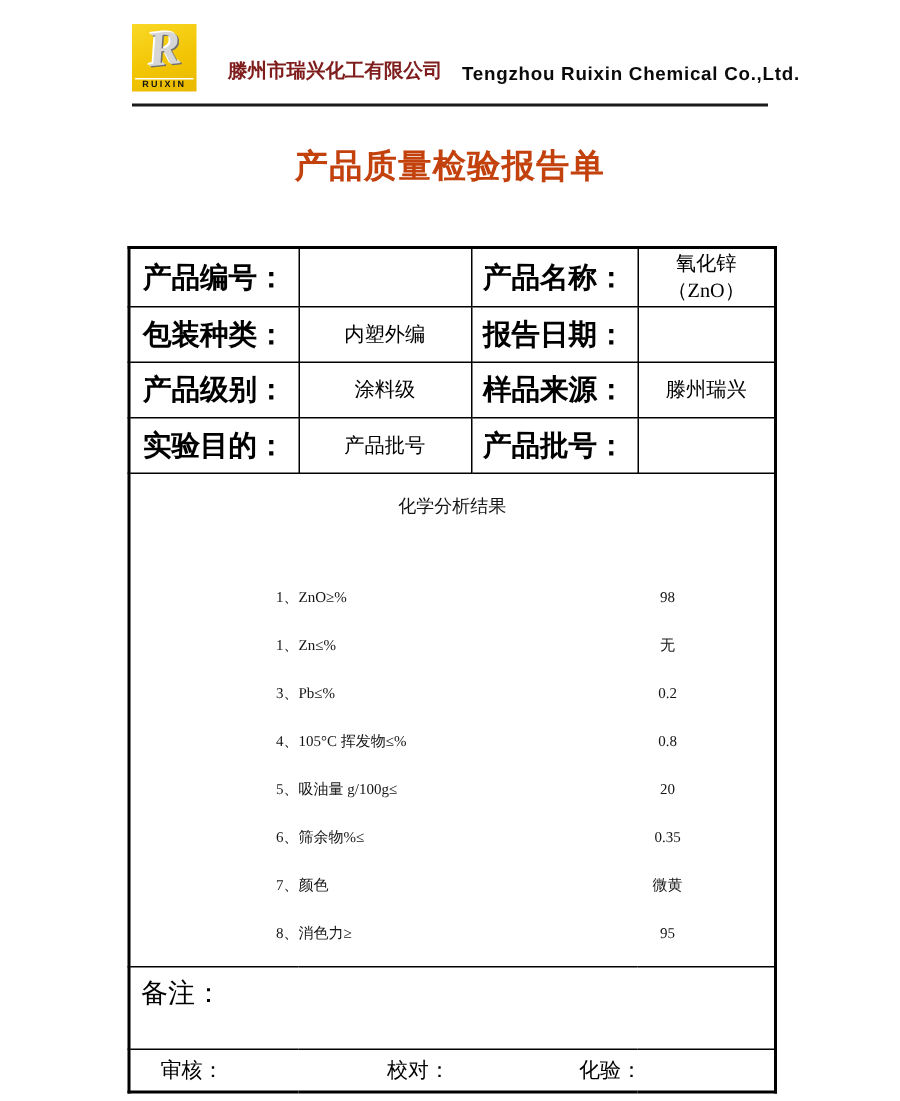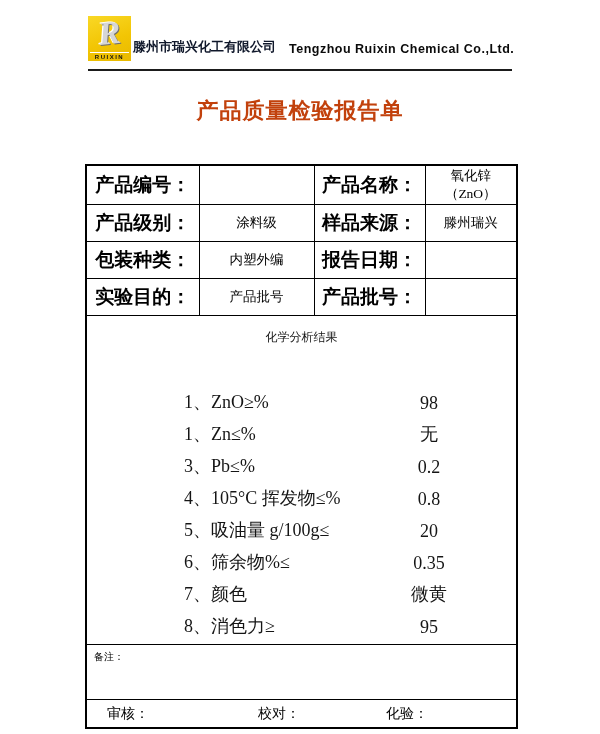--- a/index.html
+++ b/index.html
@@ -51,25 +51,25 @@
     right: 2px;
     bottom: 1px;
     border-top: 1px solid #ffffff;
     padding-top: 1px;
     font-size: 6px;
     font-weight: bold;
     letter-spacing: 1.5px;
     color: #111;
   }
   .company-cn {
-    margin-left: 2px;
+    margin-left: 21px;
     margin-bottom: 5px;
     font-size: 13px;
     font-weight: bold;
-    color: #0f172a;
+    color: #7f1d1d;
     white-space: nowrap;
   }
   .company-en {
     margin-left: 13px;
     margin-bottom: 5px;
     font-size: 12.5px;
     font-weight: bold;
     letter-spacing: 0.5px;
     color: #0a0a0a;
     white-space: nowrap;
@@ -135,43 +135,43 @@
     text-align: center;
     font-size: 12px;
     font-family: "Liberation Serif", "DejaVu Serif", serif;
     color: #151515;
   }
   .items {
     margin-top: 36px;
   }
   .item-row {
     display: flex;
-    align-items: flex-end;
+    align-items: center;
     height: 32px;
     padding-left: 97px;
-    padding-right: 32px;
-    font-size: 18px;
+    padding-right: 16px;
+    font-size: 10px;
     font-family: "Liberation Serif", "DejaVu Serif", serif;
     color: #151515;
   }
   .item-label {
     flex: 1;
     text-align: left;
     white-space: nowrap;
   }
   .item-value {
     width: 110px;
     text-align: center;
     white-space: nowrap;
   }
   td.remark-cell {
     height: 44px;
     vertical-align: top;
     padding: 5px 7px;
-    font-size: 10px;
+    font-size: 18px;
     font-family: "Liberation Serif", "DejaVu Serif", serif;
     text-align: left;
   }
   td.sign-cell {
     height: 27px;
     vertical-align: middle;
     padding: 0 7px;
     font-size: 14px;
     font-family: "Liberation Serif", "DejaVu Serif", serif;
   }
@@ -209,30 +209,30 @@
       <col style="width:92px">
     </colgroup>
     <tbody>
       <tr>
         <td class="lbl">产品编号：</td>
         <td class="val"></td>
         <td class="lbl">产品名称：</td>
         <td class="val">氧化锌（ZnO）</td>
       </tr>
       <tr>
+        <td class="lbl">包装种类：</td>
+        <td class="val">内塑外编</td>
+        <td class="lbl">报告日期：</td>
+        <td class="val"></td>
+      </tr>
+      <tr>
         <td class="lbl">产品级别：</td>
         <td class="val">涂料级</td>
         <td class="lbl">样品来源：</td>
         <td class="val">滕州瑞兴</td>
-      </tr>
-      <tr>
-        <td class="lbl">包装种类：</td>
-        <td class="val">内塑外编</td>
-        <td class="lbl">报告日期：</td>
-        <td class="val"></td>
       </tr>
       <tr>
         <td class="lbl">实验目的：</td>
         <td class="val">产品批号</td>
         <td class="lbl">产品批号：</td>
         <td class="val"></td>
       </tr>
 
       <tr>
         <td class="analysis-cell" colspan="4">

